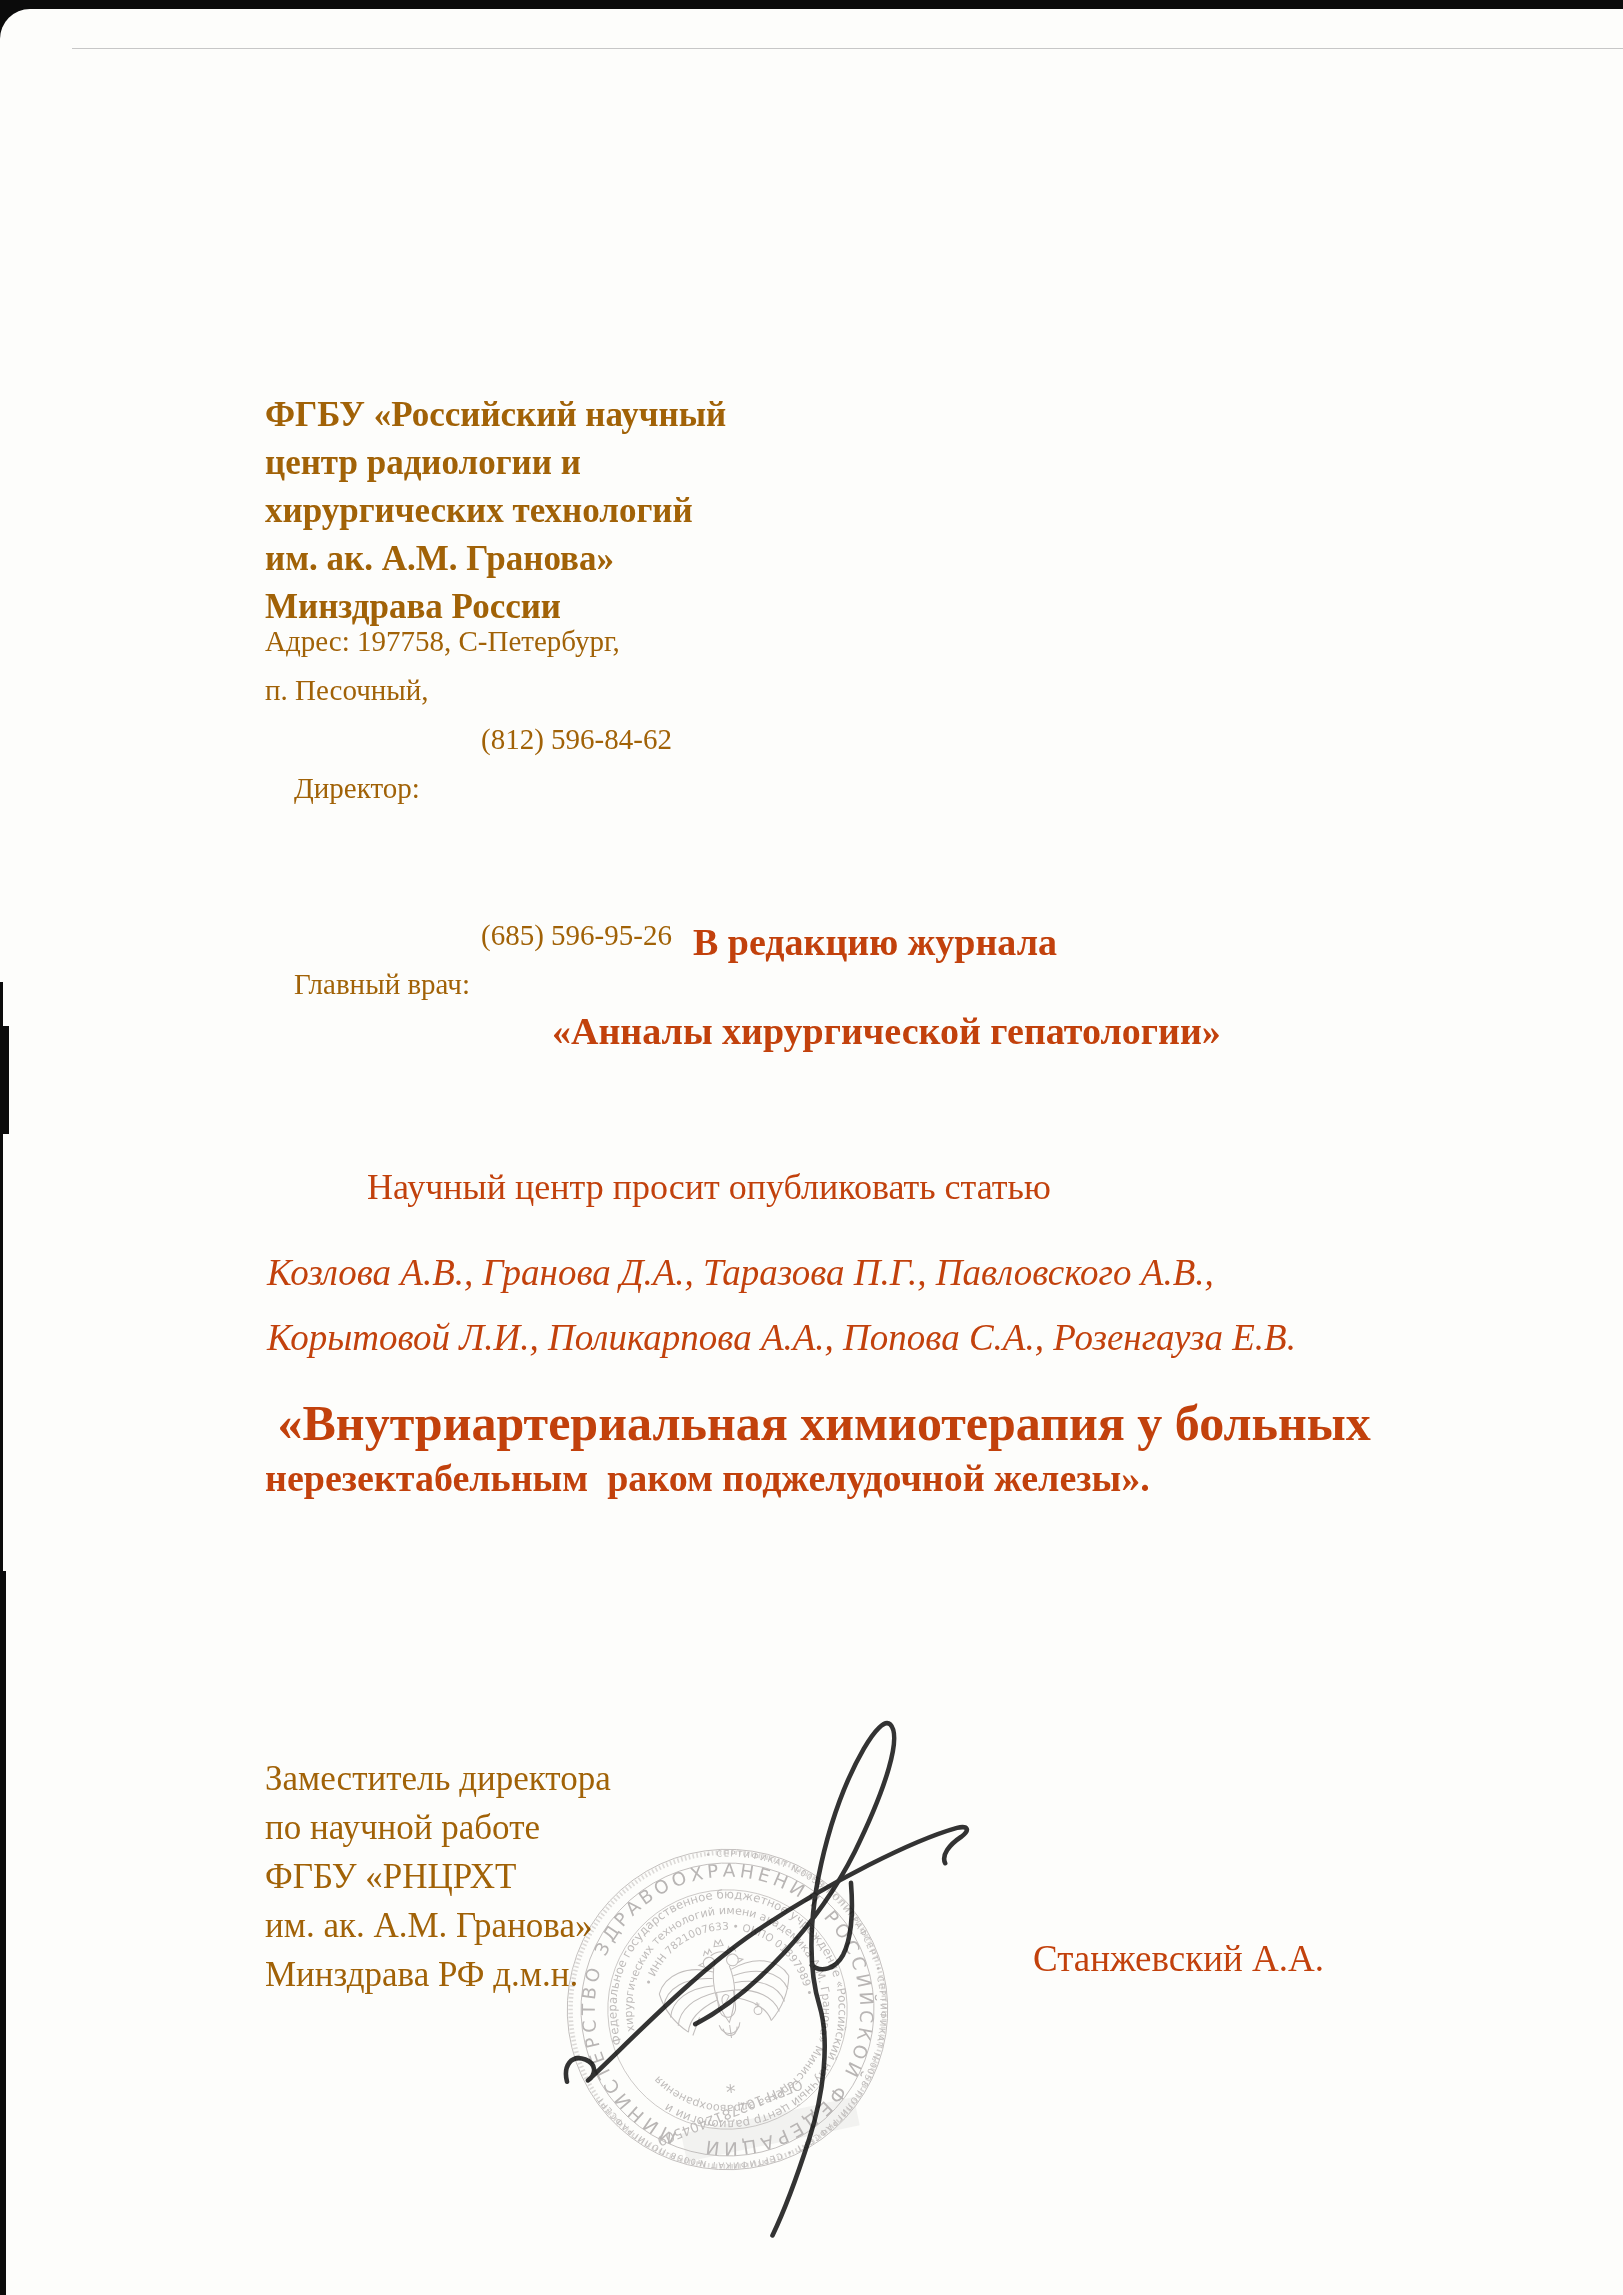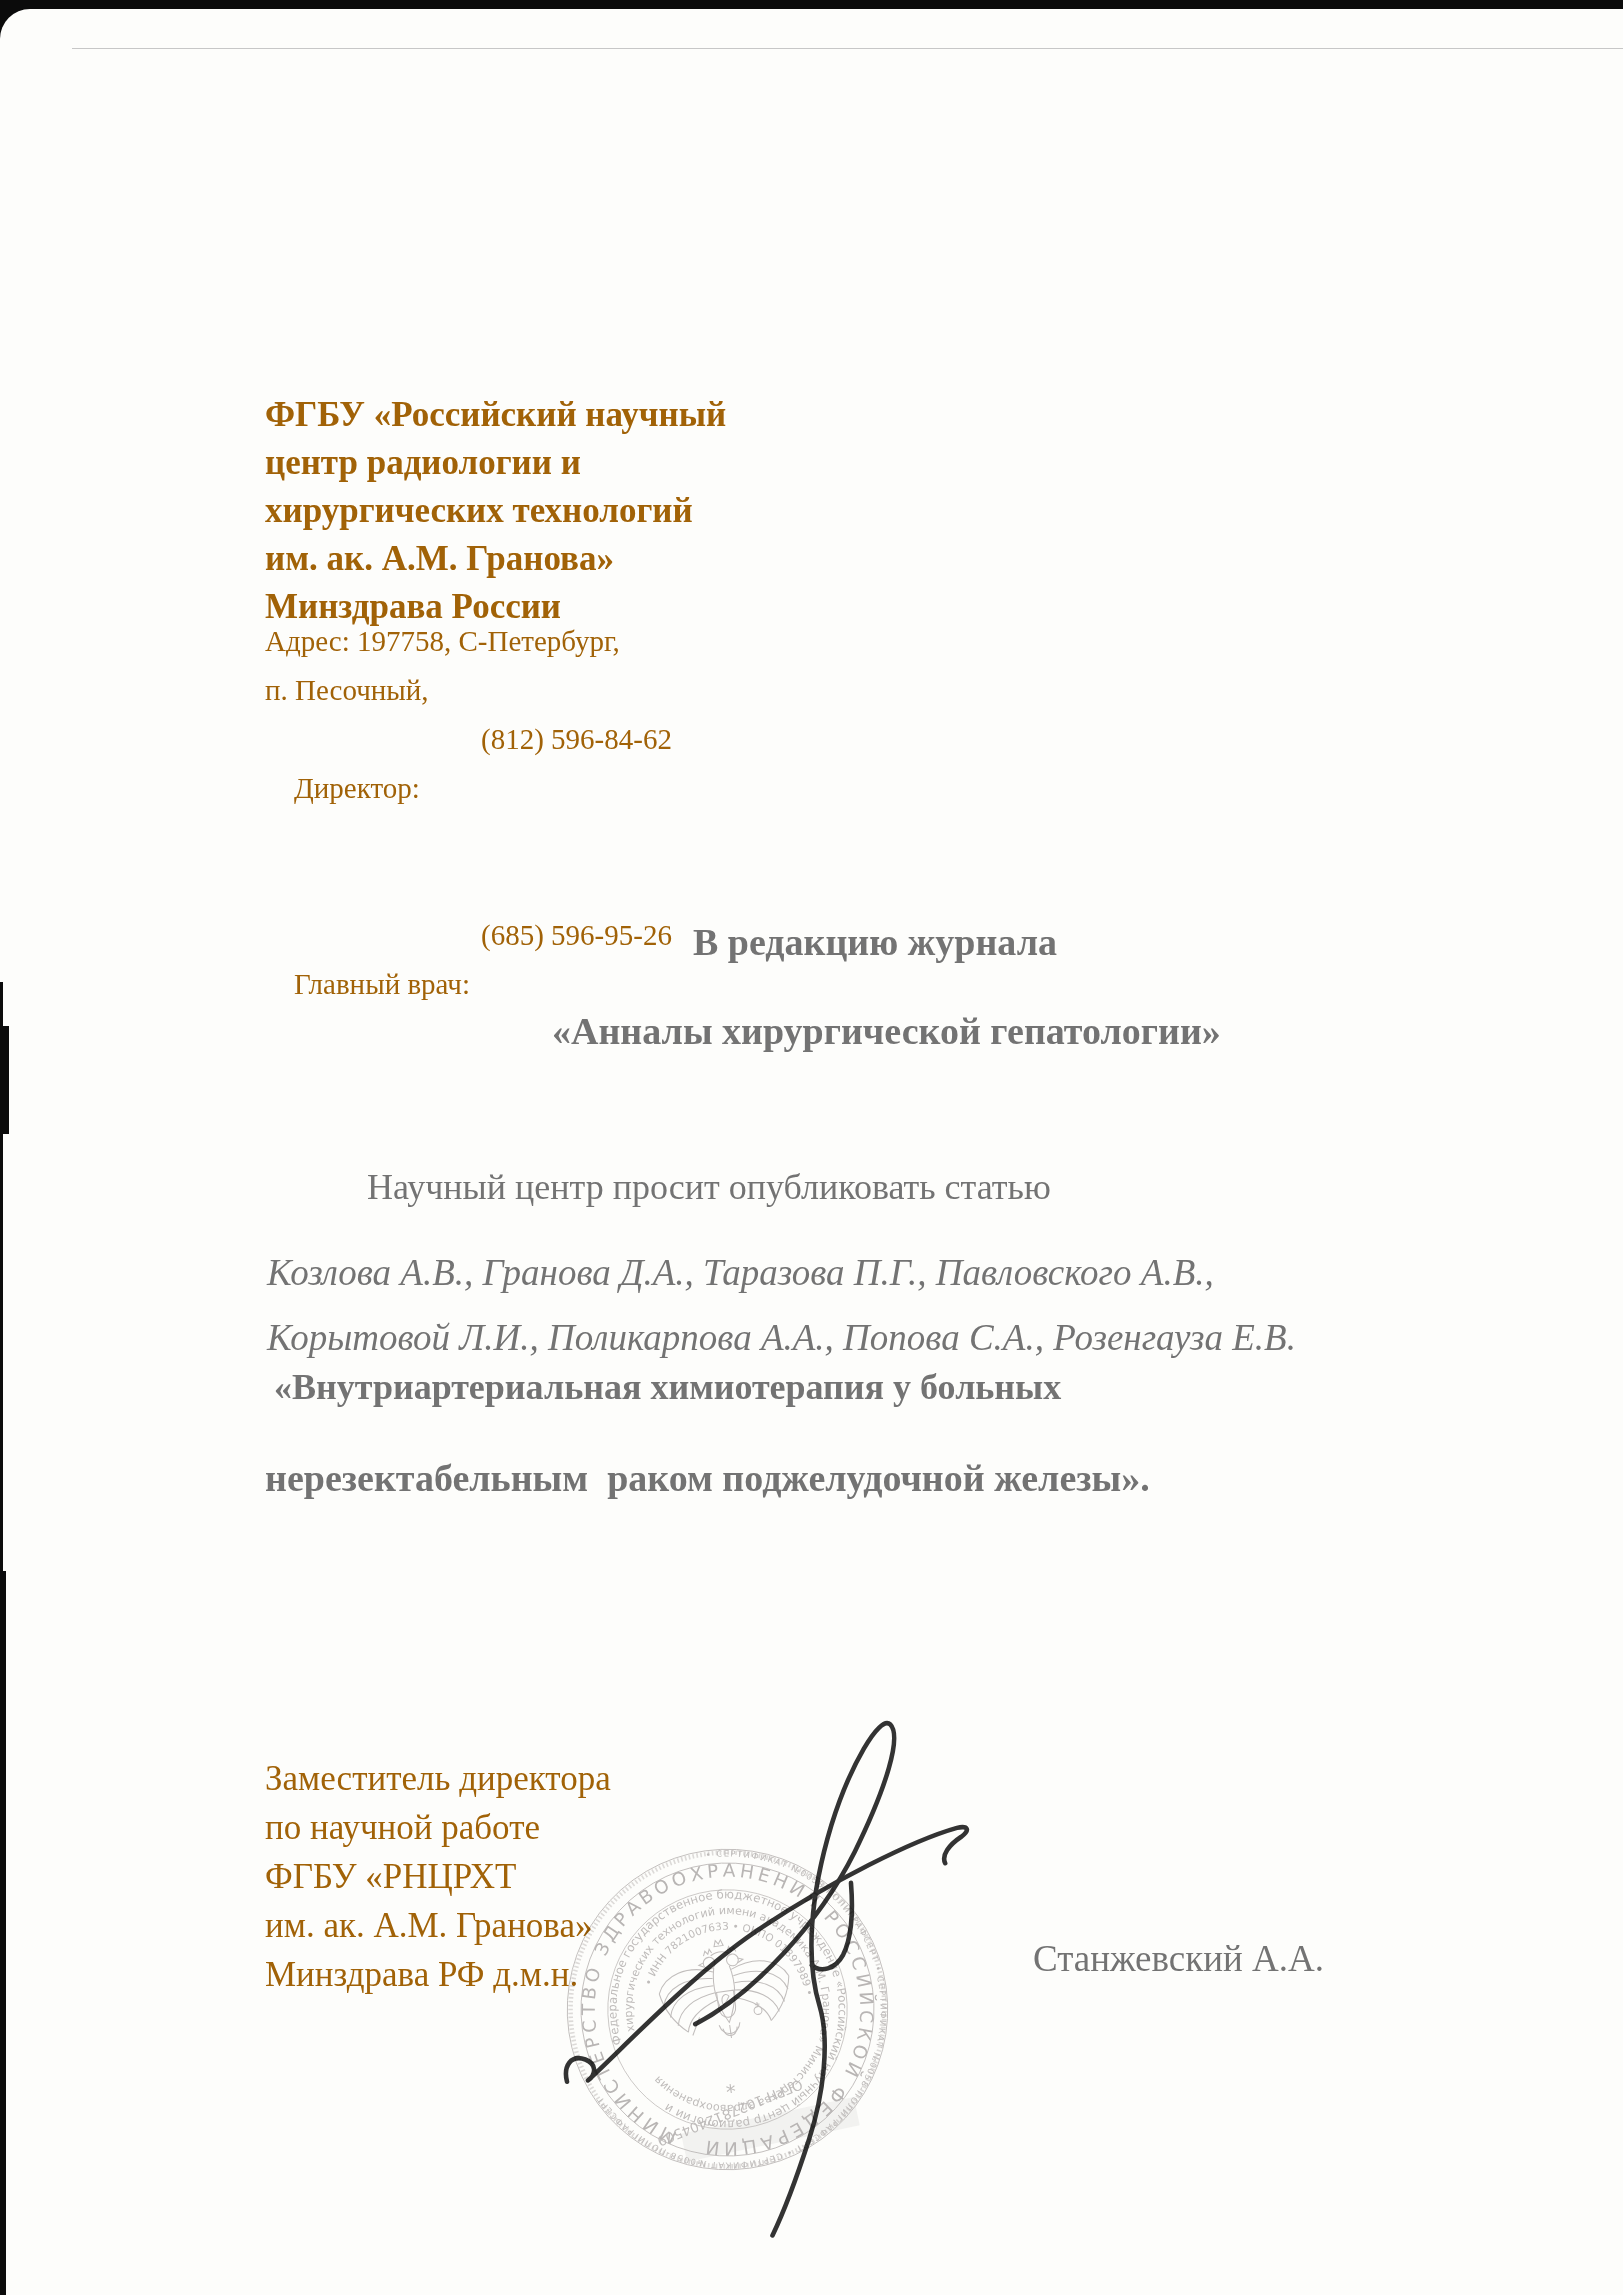--- a/index.html
+++ b/index.html
@@ -5,33 +5,33 @@
   html,body{margin:0;padding:0}
   body{
     width:1623px;height:2295px;position:relative;overflow:hidden;
     background:#0b0b0b;
     font-family:"Liberation Serif", serif;
   }
   .page{
     position:absolute;left:0;top:8.5px;right:0;bottom:0;
     background:#fdfdfb;border-top-left-radius:30px;z-index:0;
   }
-  .tline{position:absolute;white-space:pre;color:#737373;z-index:1}
+  .tline{position:absolute;white-space:pre;color:#c2410c;z-index:1}
   .block{position:absolute;color:#a16207;z-index:1}
   .block div{white-space:pre}
   .letterhead{left:265px;top:391px;font-size:35px;line-height:48px;font-weight:bold}
   .address{left:265px;top:617px;font-size:29px;line-height:49px}
   .contact-row{position:relative}
   .contact-phone{position:absolute;left:216px;top:0}
   .h1{left:693px;top:920px;font-size:38px;font-weight:bold}
   .h2{left:552px;top:1009px;font-size:38px;font-weight:bold}
   .intro{left:367px;top:1166px;font-size:36px}
   .authors1{left:267px;top:1251px;font-size:37px;font-style:italic}
   .authors2{left:267px;top:1316px;font-size:37px;font-style:italic}
-  .title1{left:265px;top:1366px;font-size:36px;font-weight:bold}
+  .title1{left:265px;top:1394px;font-size:50px;font-weight:bold}
   .title2{left:265px;top:1456px;font-size:38px;font-weight:bold}
   .sigblock{left:265px;top:1754px;font-size:35px;line-height:49px}
   .signer{left:1033px;top:1937px;font-size:37px}
   
   .artifact{position:absolute;background:#0b0b0b;z-index:4}
   .hairline{position:absolute;left:72px;top:48px;width:1551px;height:1.3px;
     background:#ababab;opacity:.65;z-index:1}
   .stamp-wrap{position:absolute;left:564px;top:1846px;width:327px;height:327px;
     z-index:2;mix-blend-mode:multiply;opacity:.62}
   .sig-wrap{position:absolute;left:550px;top:1676px;width:458px;height:589px;

